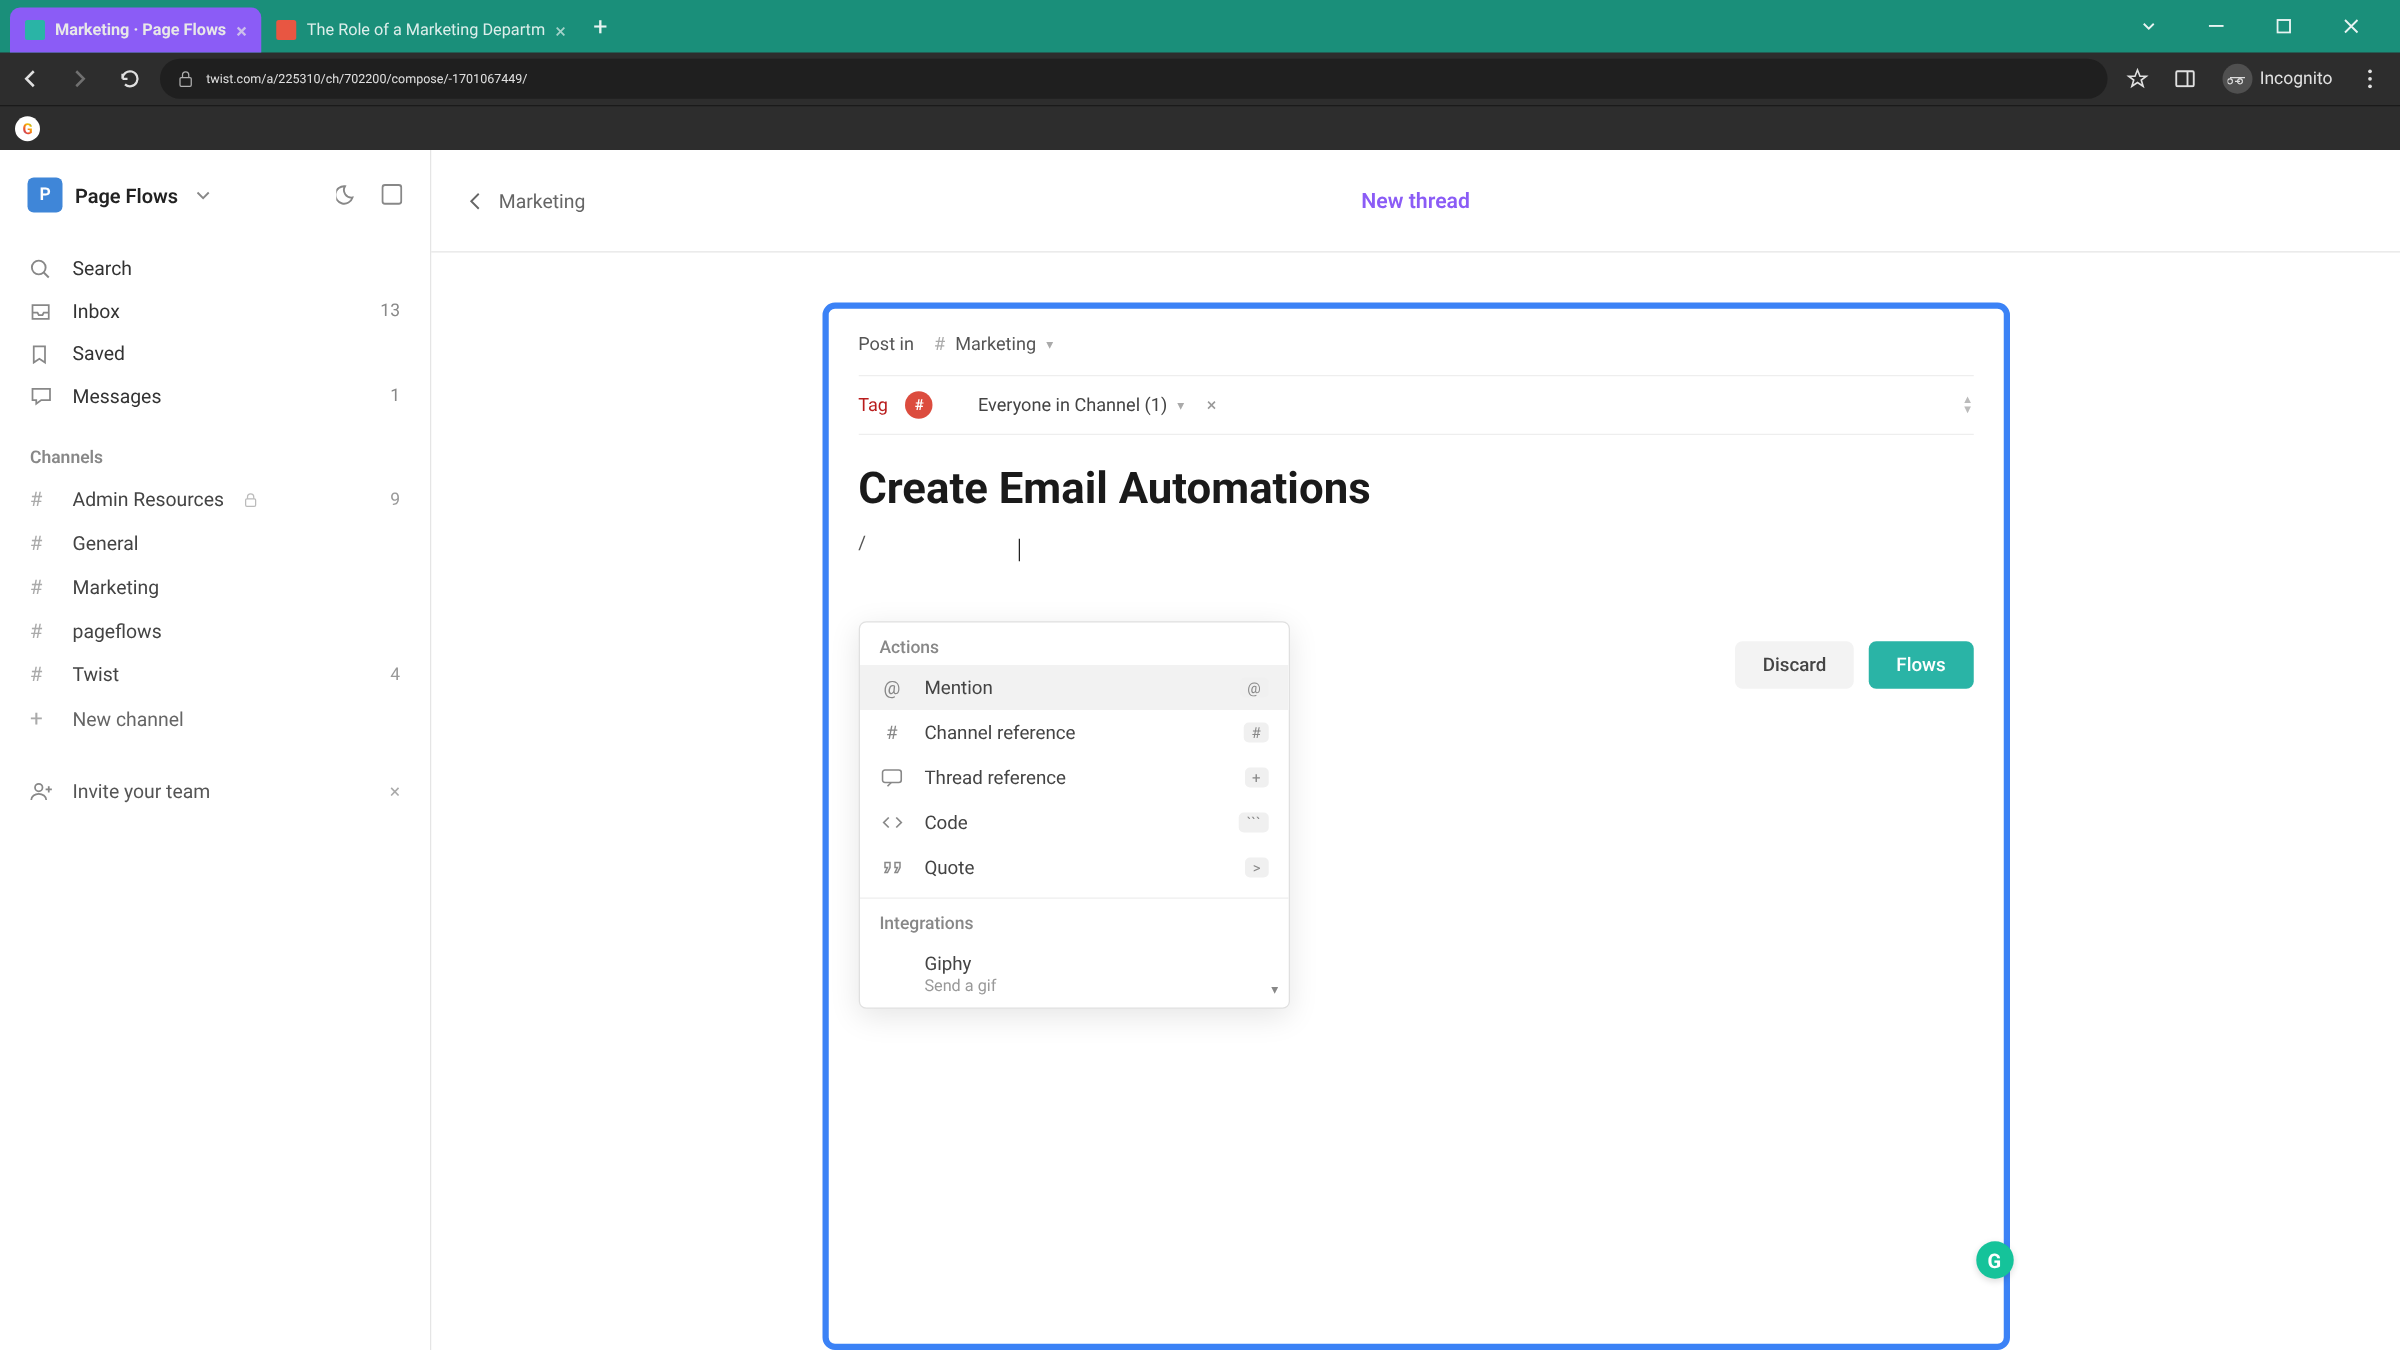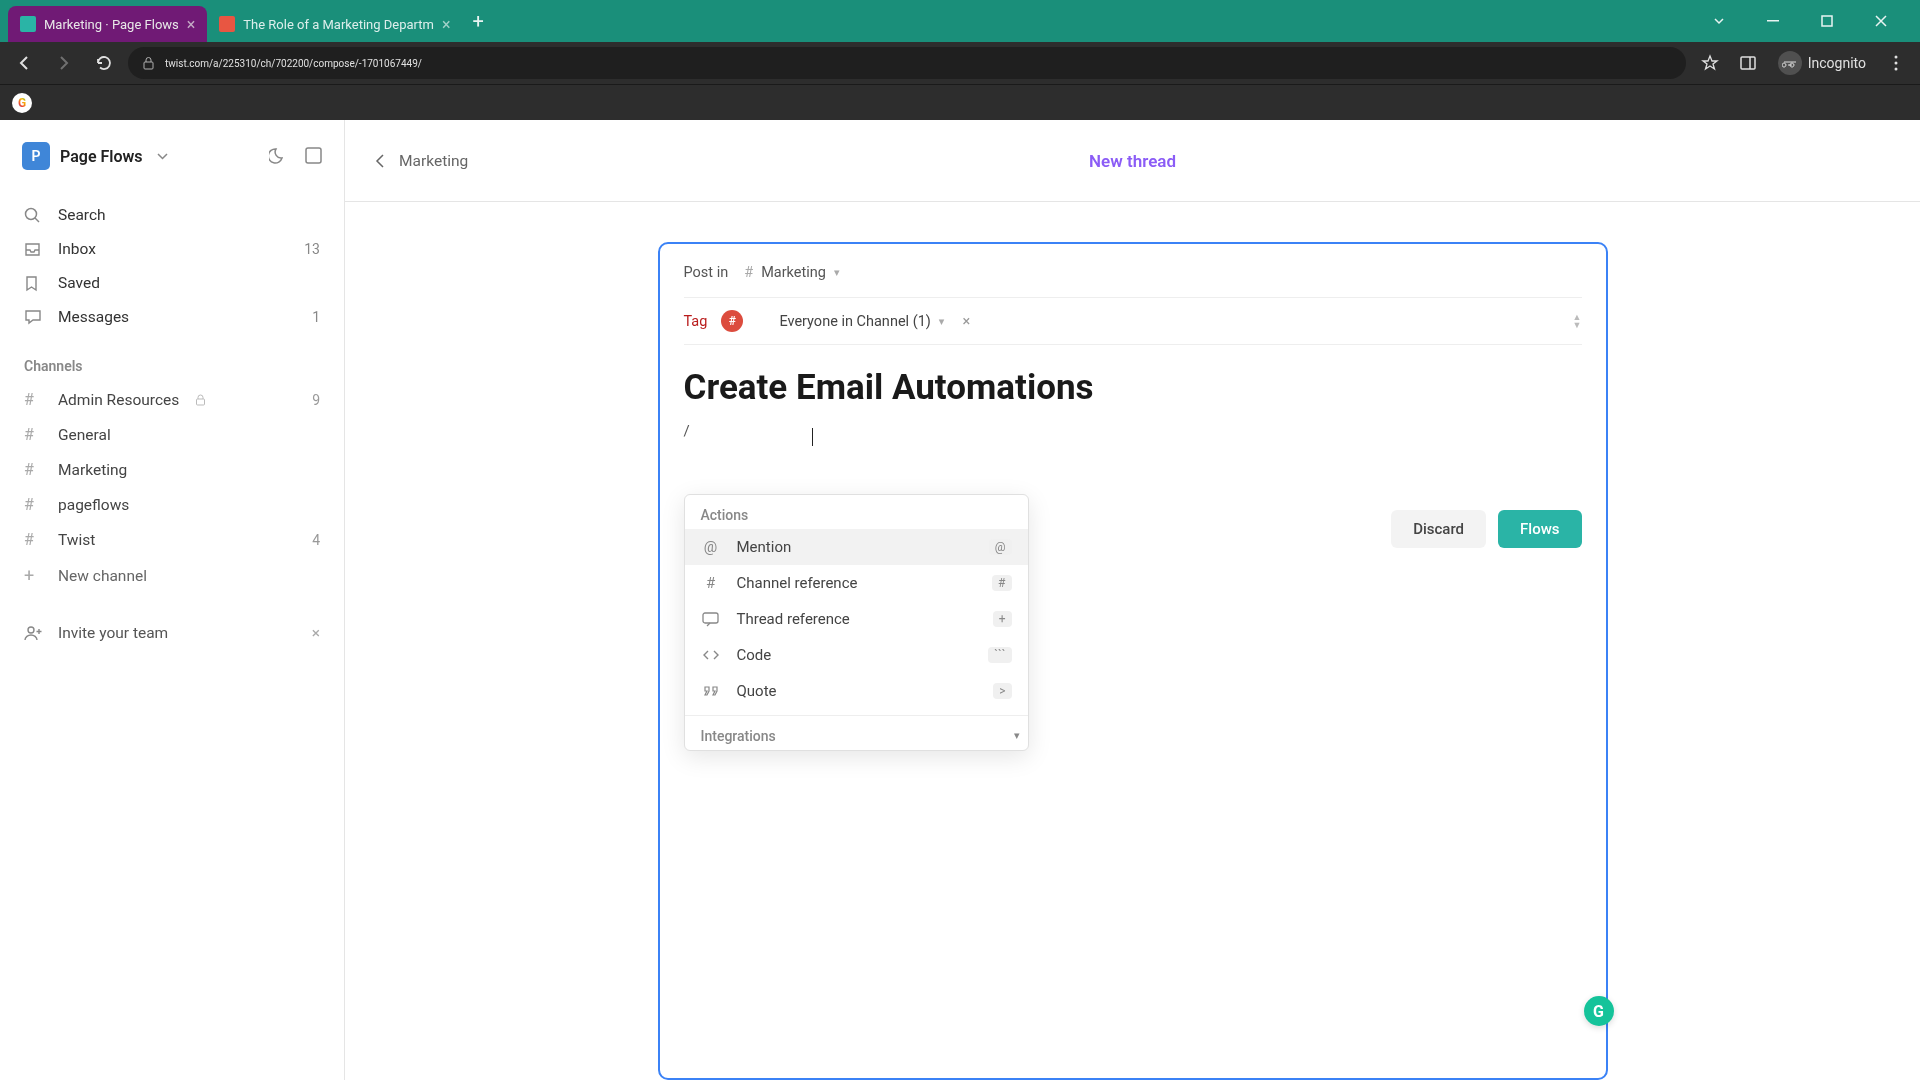--- a/index.html
+++ b/index.html
@@ -2,21 +2,21 @@
 <html><head>
 <meta charset="utf-8">
 <style>
 * { margin: 0; padding: 0; box-sizing: border-box; font-family: -apple-system, BlinkMacSystemFont, "Segoe UI", Roboto, sans-serif; }
 body { width: 1920px; height: 1080px; overflow: hidden; background: #fff; }
 
 
 .browser-chrome { background: #1a8f7a; }
 .tab-bar { display: flex; align-items: center; height: 42px; padding: 0 8px; gap: 0; }
 .tab { display: flex; align-items: center; gap: 8px; padding: 0 12px; height: 36px; border-radius: 8px 8px 0 0; margin-top: 6px; max-width: 280px; cursor: pointer; }
-.tab.active { background: #701a75; color: #e8e8e8; }
+.tab.active { background: #8b5cf6; color: #e8e8e8; font-weight: bold; }
 .tab.inactive { color: rgba(255,255,255,0.85); background: transparent; }
 .tab-favicon { width: 16px; height: 16px; border-radius: 2px; flex-shrink: 0; }
 .tab-title { font-size: 13px; white-space: nowrap; overflow: hidden; text-overflow: ellipsis; flex: 1; }
 .tab-close { font-size: 16px; opacity: 0.7; cursor: pointer; }
 .new-tab-btn { color: rgba(255,255,255,0.9); font-size: 20px; padding: 4px 10px; cursor: pointer; }
 .window-controls { margin-left: auto; display: flex; gap: 8px; padding-right: 8px; }
 .win-btn { width: 46px; height: 32px; display: flex; align-items: center; justify-content: center; color: rgba(255,255,255,0.9); cursor: pointer; }
 
 .addr-bar { background: #2d2d2d; display: flex; align-items: center; height: 42px; padding: 0 8px; gap: 8px; }
 .nav-btn { width: 32px; height: 32px; display: flex; align-items: center; justify-content: center; color: #e0e0e0; cursor: pointer; border-radius: 50%; }
@@ -57,21 +57,21 @@
 .invite-row { display: flex; align-items: center; padding: 14px 24px; gap: 14px; color: #555; cursor: pointer; margin-top: 16px; font-size: 15.5px; }
 .invite-close { margin-left: auto; color: #aaa; cursor: pointer; }
 
 
 .main { flex: 1; display: flex; flex-direction: column; }
 .main-header { height: 82px; border-bottom: 1px solid #e5e5e5; display: flex; align-items: center; padding: 0 30px; position: relative; }
 .back-link { display: flex; align-items: center; gap: 14px; color: #666; cursor: pointer; font-size: 15.5px; }
 .header-title { position: absolute; left: 50%; transform: translateX(-50%); font-weight: 600; font-size: 17px; color: #8b5cf6; }
 
 .compose-wrap { flex: 1; display: flex; justify-content: center; padding-top: 40px; }
-.compose-card { width: 950px; border: 2px solid #3b82f6; border-radius: 10px; padding: 20px 24px; position: relative; background: #fff; }
+.compose-card { width: 950px; border: 5px solid #3b82f6; border-radius: 10px; padding: 20px 24px; position: relative; background: #fff; }
 
 .post-in-row { display: flex; align-items: center; gap: 16px; font-size: 14.5px; color: #555; padding-bottom: 16px; }
 .post-in-label { color: #555; }
 .channel-chip { display: flex; align-items: center; gap: 8px; color: #555; cursor: pointer; }
 .chip-hash { color: #aaa; }
 .chip-caret { color: #aaa; font-size: 11px; }
 
 .tag-row { display: flex; align-items: center; gap: 14px; padding: 12px 0; border-top: 1px solid #eee; border-bottom: 1px solid #eee; font-size: 14.5px; position: relative; }
 .tag-label { color: #b91c1c; }
 .tag-chip { display: flex; align-items: center; gap: 8px; cursor: pointer; }
@@ -401,20 +401,27 @@
               <span class="slash-icon">
                   <svg width="16" height="12" viewBox="0 0 16 12">
                     <path d="M2 2h4v4l-2 4H2l2-4H2zM10 2h4v4l-2 4h-2l2-4h-2z" stroke="currentColor" fill="none" stroke-width="1.2"></path>
                   </svg>
                 </span>
               <span>Quote</span>
               <span class="slash-shortcut">&gt;</span>
             </div>
             <div style="border-top:1px solid #eee;margin-top:6px"></div>
             <div class="slash-section">Integrations</div>
+            <div class="slash-item">
+              <span class="slash-icon"></span>
+              <div class="slash-item-col">
+                <span>Giphy</span>
+                <span class="slash-sub">Send a gif</span>
+              </div>
+            </div>
           </div>
           <span class="slash-expand">▾</span>
         </div>
 
         <div class="compose-footer">
           <span class="footer-icon">
               <svg width="14" height="18" viewBox="0 0 14 18">
                 <path d="M8 1L2 10h5l-1 7 6-9H7z" stroke="currentColor" fill="none" stroke-width="1.3"></path>
               </svg>
             </span>

